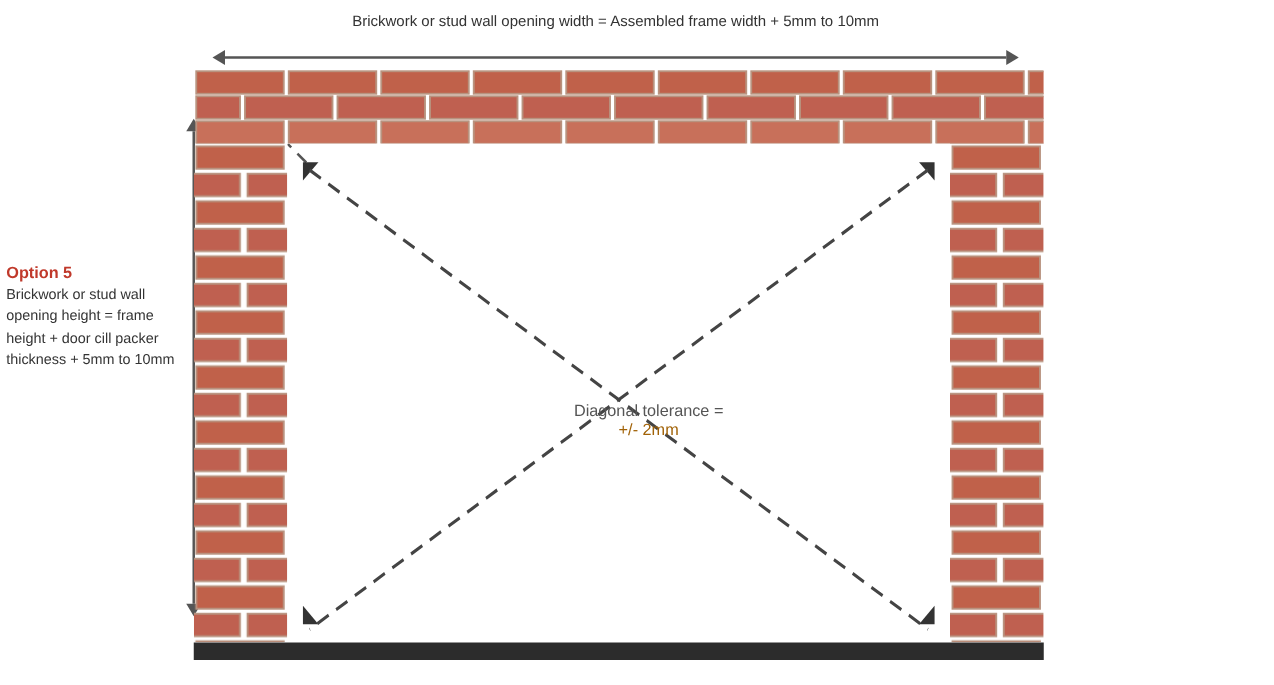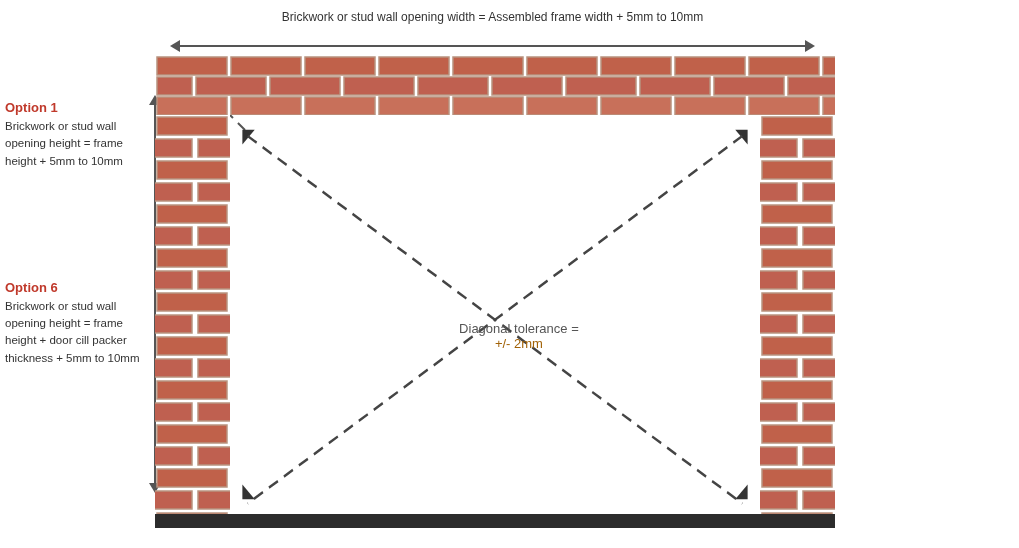--- a/index.html
+++ b/index.html
@@ -184,26 +184,22 @@
   <div class="top-annotation">
     <div class="top-annotation-text">Brickwork or stud wall opening width = Assembled frame width + 5mm to 10mm</div>
     <div class="top-arrow">
       <div class="arrow-head-left"></div>
       <div class="arrow-line-h"></div>
       <div class="arrow-head-right"></div>
     </div>
   </div>
 
   <div class="left-sidebar">
-    <div>
-      <div class="option-title">Option 1</div>
-      <div class="option-text">Brickwork or stud wall opening height = frame height + 5mm to 10mm</div>
-    </div>
     <div class="option2-block">
-      <div class="option-title">Option 6</div>
+      <div class="option-title">Option 5</div>
       <div class="option-text">Brickwork or stud wall opening height = frame height + door cill packer thickness + 5mm to 10mm</div>
     </div>
   </div>
 
   <div class="left-arrow-container">
     <div class="arrow-head-up"></div>
     <div class="arrow-line-v"></div>
     <div class="arrow-head-down"></div>
   </div>
 

